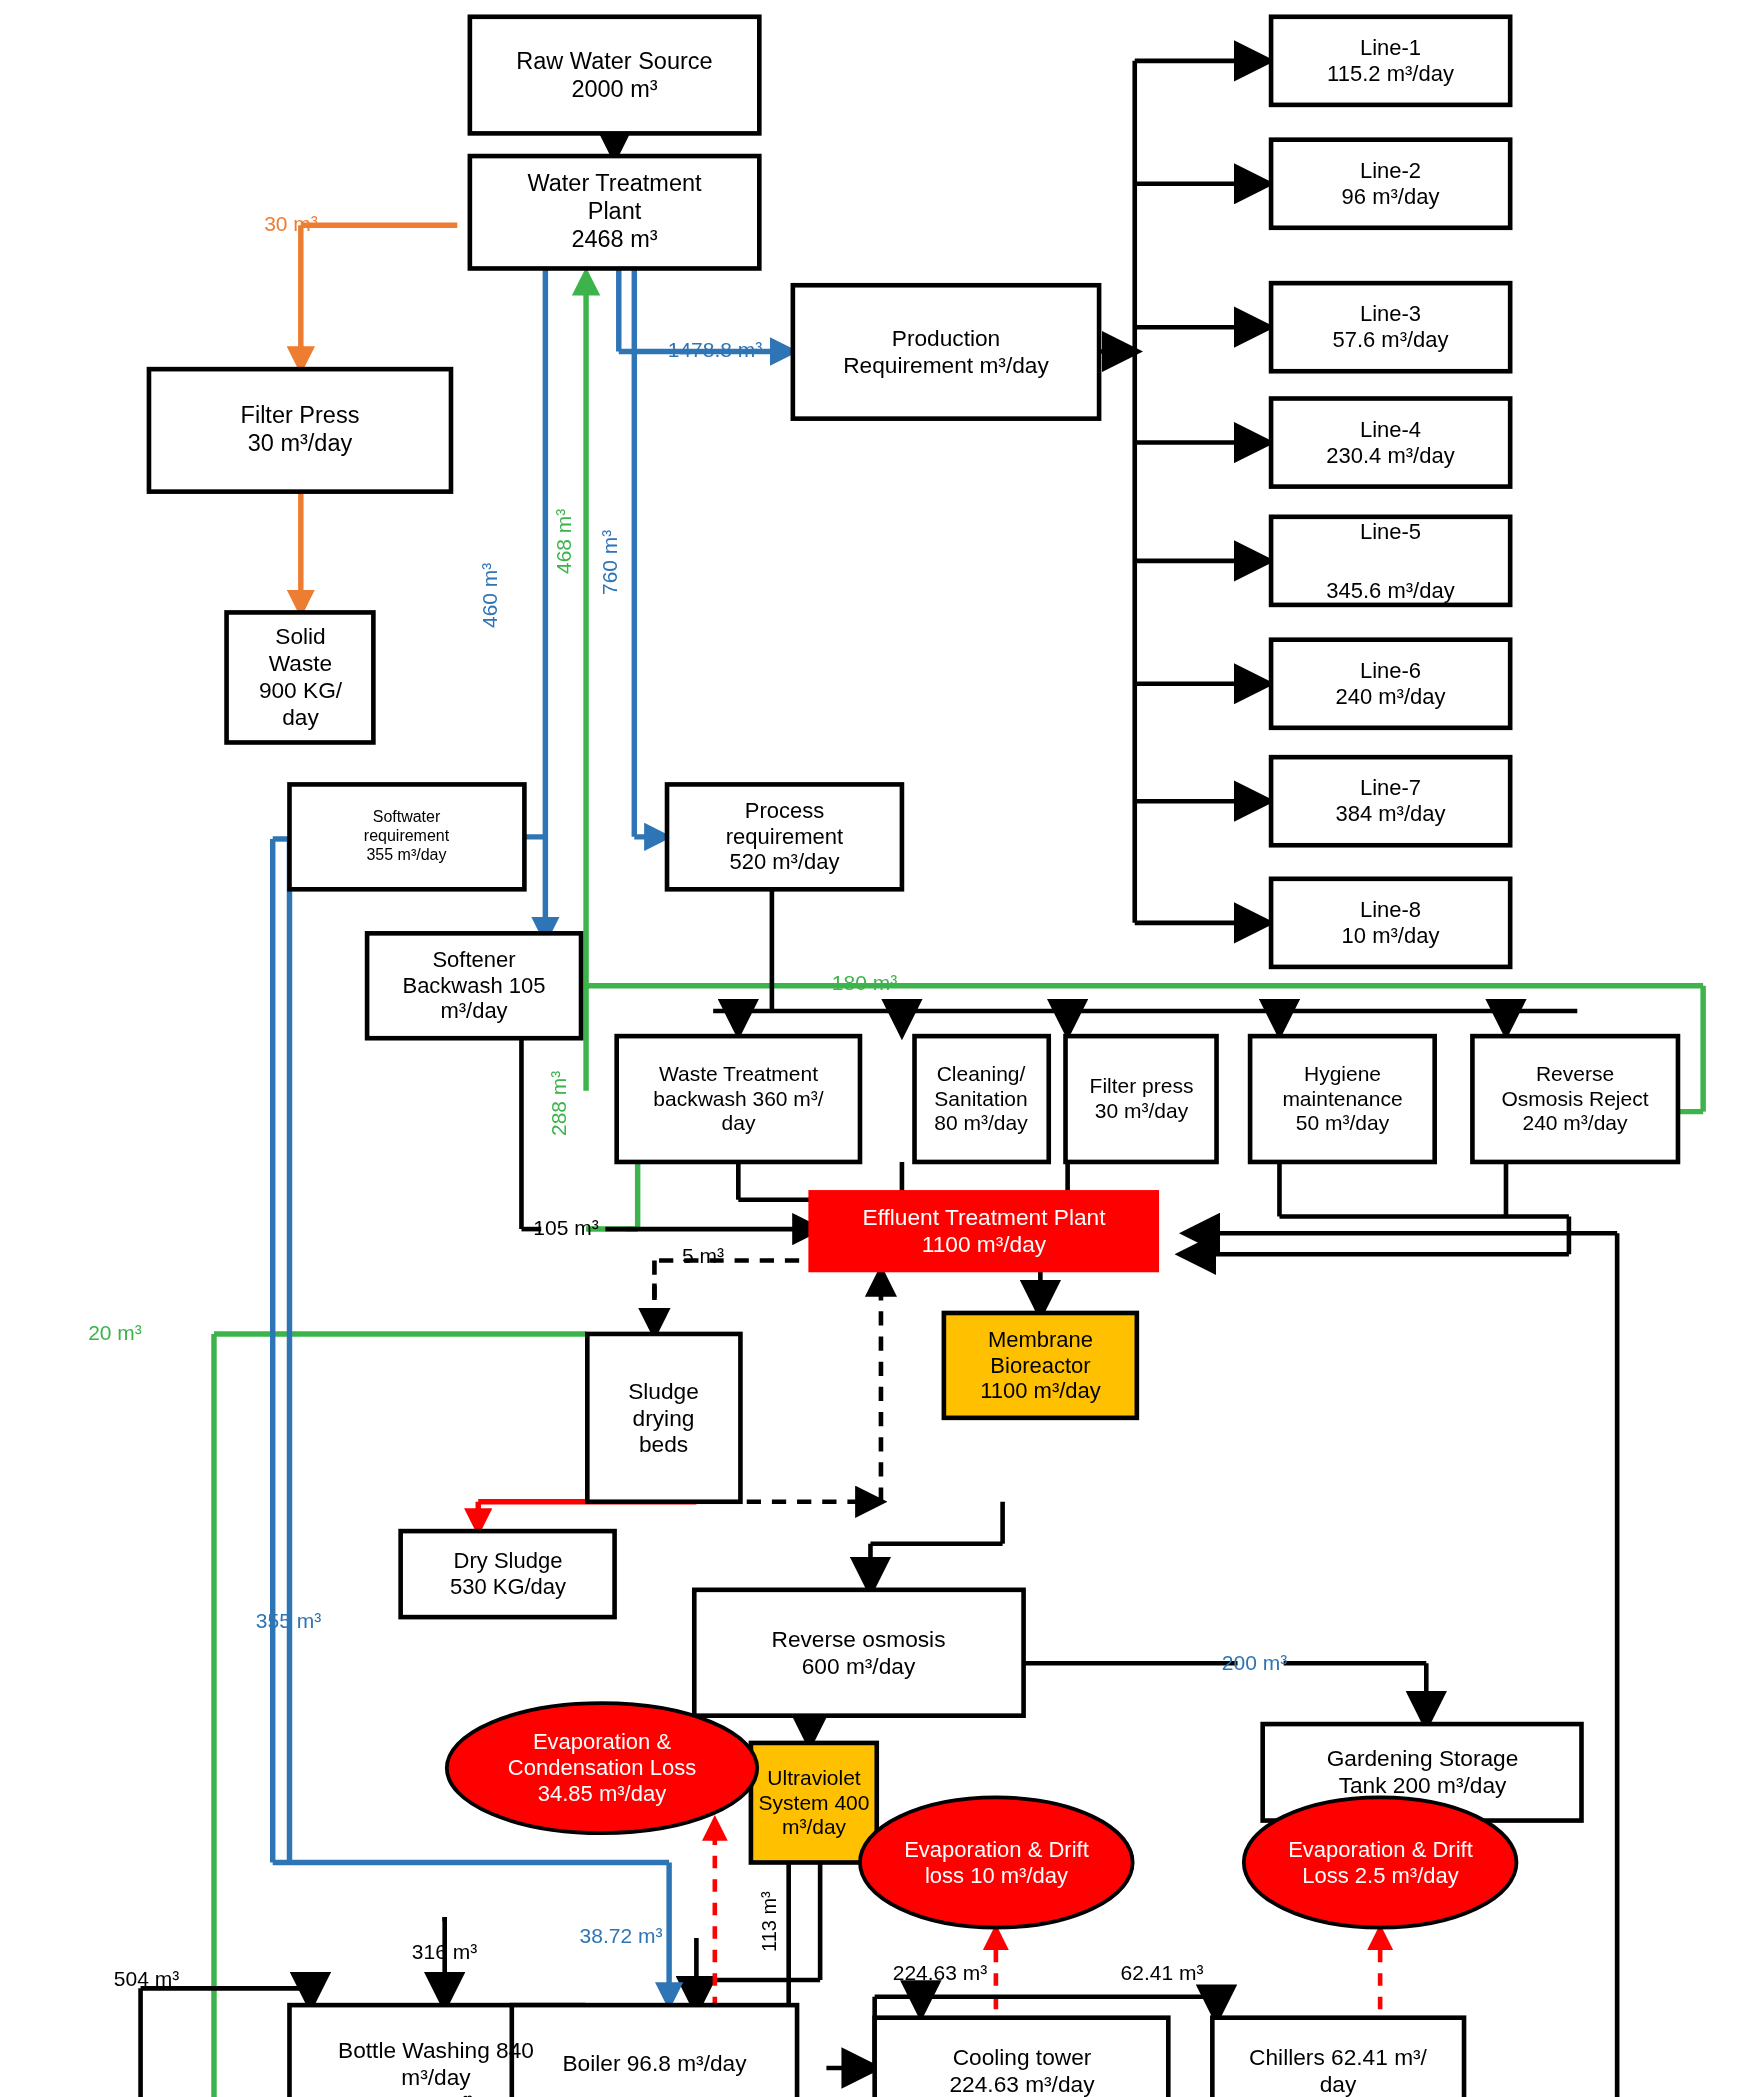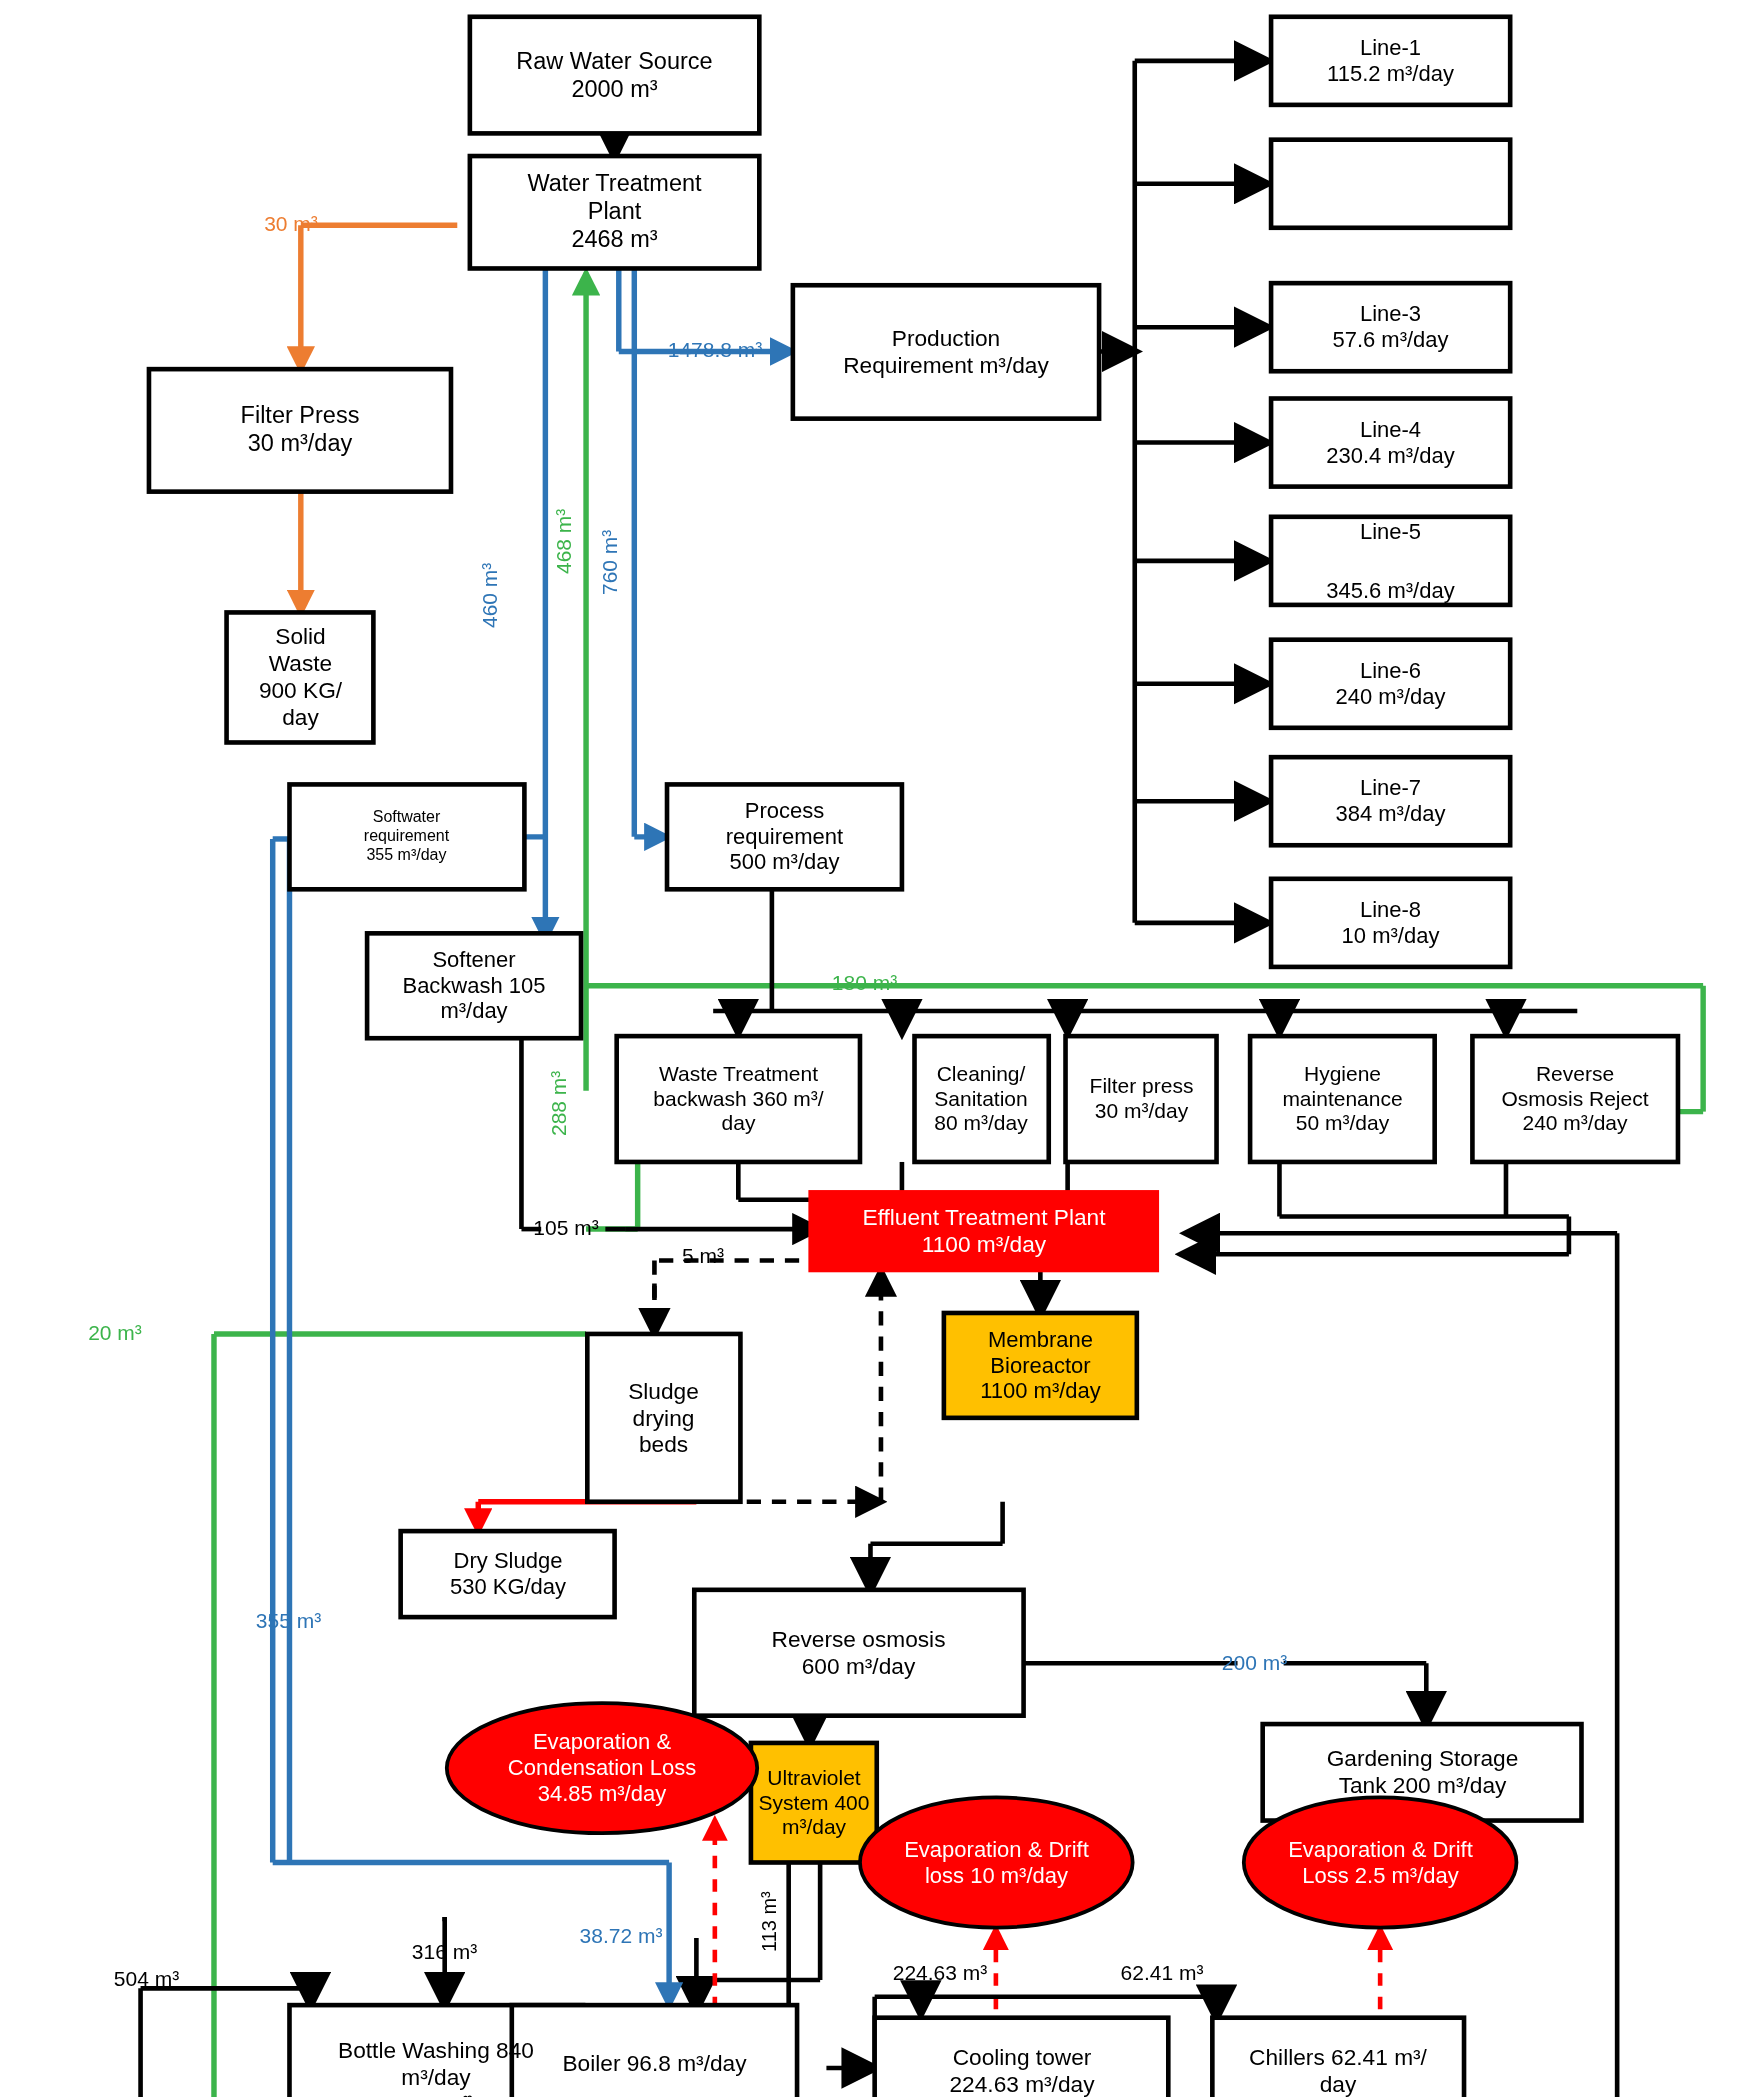--- a/index.html
+++ b/index.html
@@ -358,21 +358,21 @@
 Waste
 900 KG/
 day</div>
 <div class="nodeLabel" style="left:793px;top:285px;width:306px;height:133px;font-size:22.7px;white-space:pre-line;">Production
 Requirement m³/day</div>
 <div class="nodeLabel" style="left:289px;top:784px;width:235px;height:105px;font-size:16px;white-space:pre-line;">Softwater
 requirement
 355 m³/day</div>
 <div class="nodeLabel" style="left:667px;top:784px;width:235px;height:105px;font-size:22px;white-space:pre-line;">Process
 requirement
-500 m³/day</div>
+520 m³/day</div>
 <div class="nodeLabel" style="left:367px;top:933px;width:214px;height:105px;font-size:22px;white-space:pre-line;">Softener
 Backwash 105
 m³/day</div>
 
 <div class="nodeLabel" style="left:617px;top:1036px;width:243px;height:126px;font-size:21px;white-space:pre-line;">Waste Treatment
 backwash 360 m³/
 day</div>
 <div class="nodeLabel" style="left:914px;top:1036px;width:134px;height:126px;font-size:21px;white-space:pre-line;">Cleaning/
 Sanitation
 80 m³/day</div>
@@ -419,20 +419,24 @@
 <div class="nodeLabel" style="left:875px;top:2018px;width:294px;height:105px;font-size:22.7px;white-space:pre-line;">Cooling tower
 224.63 m³/day</div>
 
 <div class="nodeLabel" style="left:1212px;top:2018px;width:252px;height:105px;font-size:22.7px;white-space:pre-line;">Chillers 62.41 m³/
 day</div>
 
 <div class="nodeLabel" style="left:1271px;top:17px;width:239px;height:88px;font-size:22px;flex-direction:column;">
   <span>Line-1</span>
   <span>115.2 m³/day</span>
 </div>
+<div class="nodeLabel" style="left:1271px;top:140px;width:239px;height:88px;font-size:22px;flex-direction:column;">
+  <span>Line-2</span>
+  <span>96 m³/day</span>
+</div>
 <div class="nodeLabel" style="left:1271px;top:283px;width:239px;height:88px;font-size:22px;flex-direction:column;">
   <span>Line-3</span>
   <span>57.6 m³/day</span>
 </div>
 <div class="nodeLabel" style="left:1271px;top:399px;width:239px;height:88px;font-size:22px;flex-direction:column;">
   <span>Line-4</span>
   <span>230.4 m³/day</span>
 </div>
 <div class="nodeLabel" style="left:1271px;top:517px;width:239px;height:88px;font-size:22px;flex-direction:column;gap:33px;">
   <span>Line-5</span>

